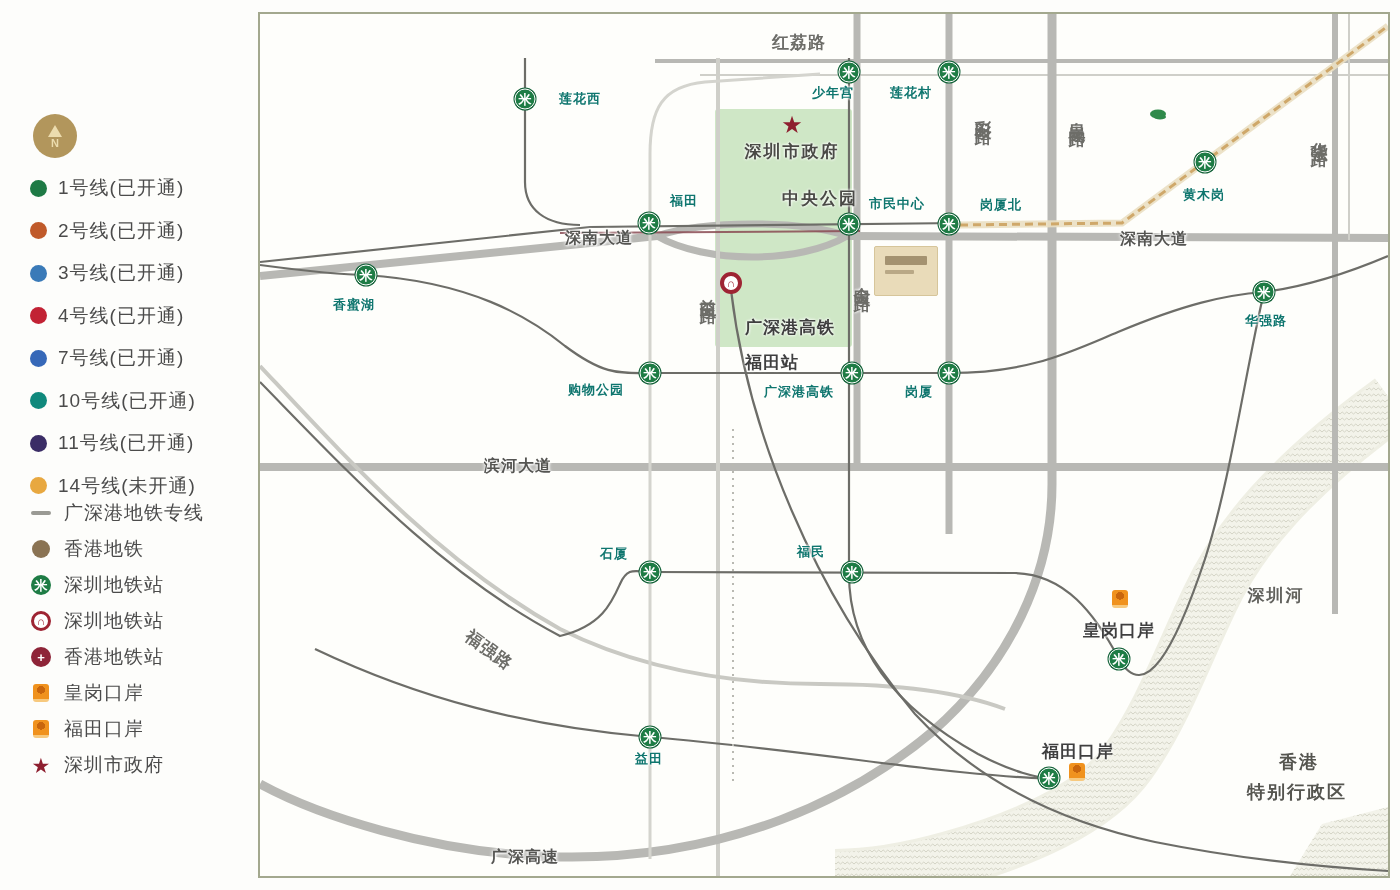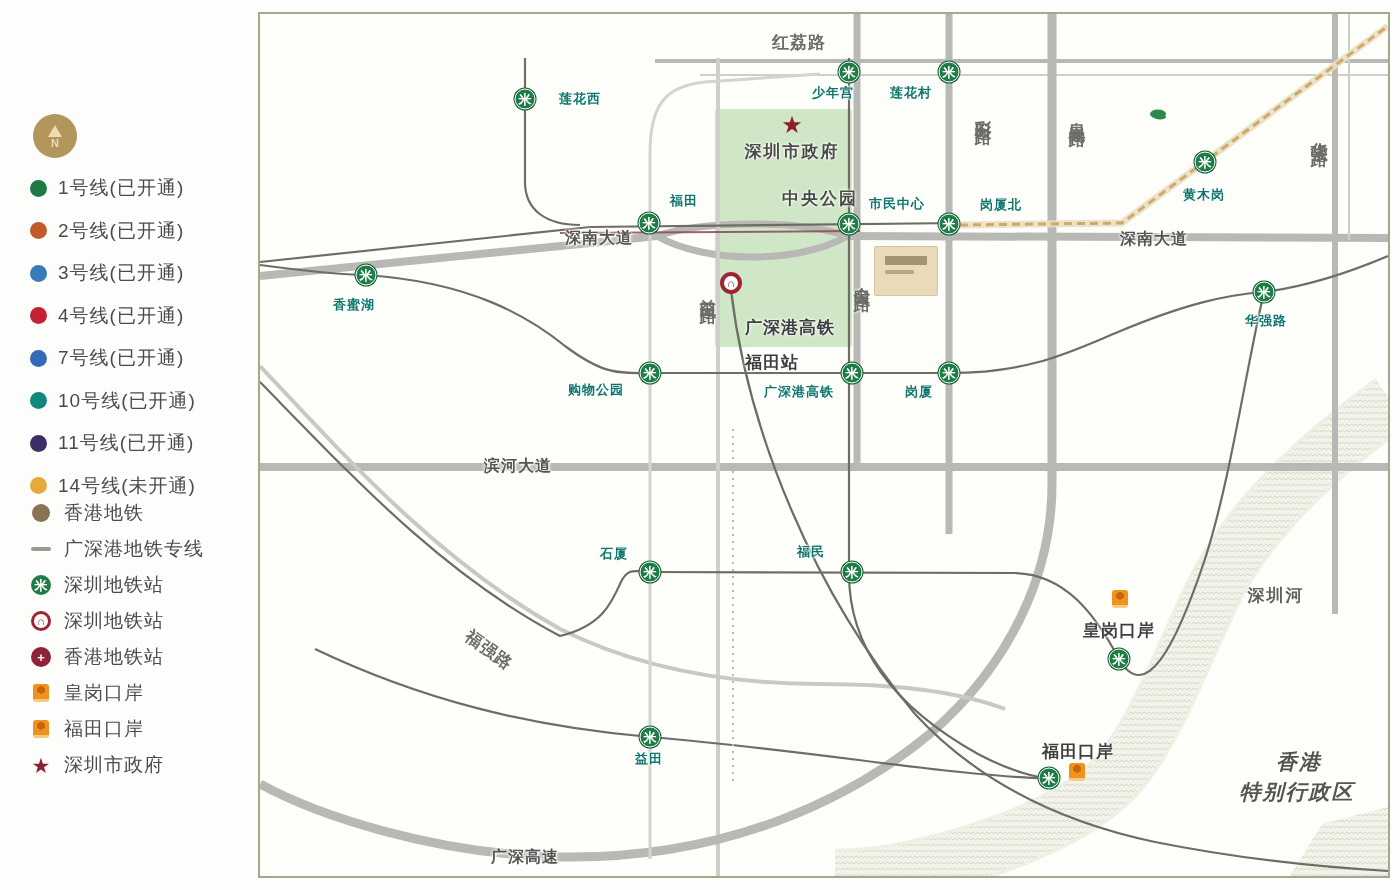--- a/index.html
+++ b/index.html
@@ -47,21 +47,21 @@
     transform:translate(-50%,-50%); border:1.5px solid #ffffff; box-shadow:0 0 0 1px #15633a; }
   .slab { position:absolute; transform:translate(-50%,-50%); font-size:13px; font-weight:bold; color:#0f766e;
     white-space:nowrap; letter-spacing:1px;
     text-shadow:0 0 3px #fff,0 0 3px #fff,0 0 3px #fff; }
   .rlab { position:absolute; transform:translate(-50%,-50%); font-size:17px; font-weight:bold; color:#6d6d68;
     white-space:nowrap; letter-spacing:1px; text-shadow:0 0 3px #fff,0 0 3px #fff; }
   .rlab.halo { color:#555552; text-shadow:0 0 3px #fff,0 0 4px #fff,1px 1px 2px #fff; font-size:16px; }
   .rlab.vert { writing-mode:vertical-rl; letter-spacing:4px; }
   .alab { position:absolute; transform:translate(-50%,-50%); white-space:nowrap; font-weight:bold;
     letter-spacing:2px; color:#4a4a46; font-size:17px; text-shadow:0 0 3px #fff,0 0 3px #fff; }
-  .alab.hk { font-size:21px; color:#55554f;font-style:italic; }
+  .alab.hk { font-size:18px; color:#55554f; }
   .alab.river { color:#61615c;margin-top:15px; }
 
   .hsr-ic { position:absolute; transform:translate(-50%,-50%); width:22px; height:22px; border-radius:50%;
     background:#fff; border:4px solid #9e2433; color:#9e2433; font-size:11px; font-weight:bold;
     display:flex; align-items:center; justify-content:center; }
   #hsr-label { position:absolute; font-size:17px; font-weight:bold; color:#3f3f3f; letter-spacing:1px;
     line-height:35px; text-shadow:0 0 3px #fff,0 0 3px #fff; white-space:nowrap;margin-top:41px; }
   .portic.onmap { position:absolute; transform:translate(-50%,-50%); }
   .plab { position:absolute; transform:translate(-50%,-50%); font-size:17px; font-weight:bold; color:#3f3f3f;
     white-space:nowrap; letter-spacing:1px; text-shadow:0 0 3px #fff,0 0 3px #fff; }
@@ -112,29 +112,29 @@
       <span class="ltxt">11号线(已开通)</span>
       </div>
       <div class="lrow">
       <span class="dot" style="background: rgb(232, 168, 64);"></span>
       <span class="ltxt">14号线(未开通)</span>
       </div>
     </div>
   <div id="legend-symbols">
       <div class="srow">
       <span class="sicon">
+          <span class="railline"></span>
+        </span>
+      <span class="stxt">广深港地铁专线</span>
+      </div>
+      <div class="srow">
+      <span class="sicon">
           <span class="disc brown"></span>
         </span>
       <span class="stxt">香港地铁</span>
-      </div>
-      <div class="srow">
-      <span class="sicon">
-          <span class="railline"></span>
-        </span>
-      <span class="stxt">广深港地铁专线</span>
       </div>
       <div class="srow">
       <span class="sicon">
           <span class="disc sz">米</span>
         </span>
       <span class="stxt">深圳地铁站</span>
       </div>
       <div class="srow">
       <span class="sicon">
           <span class="disc hsr">∩</span>

